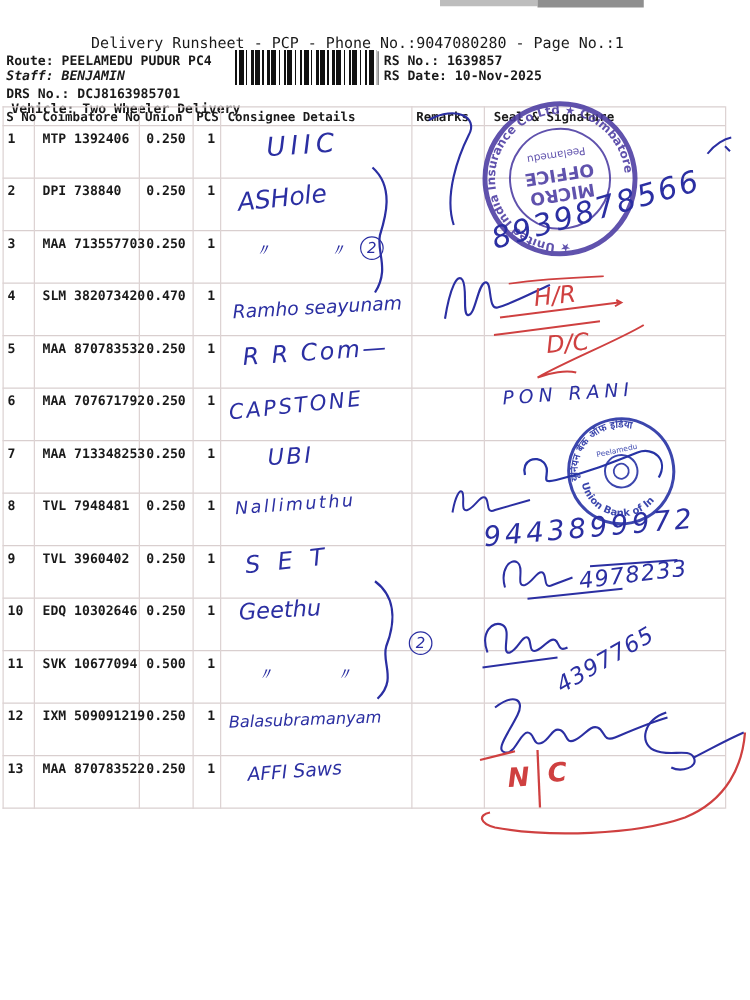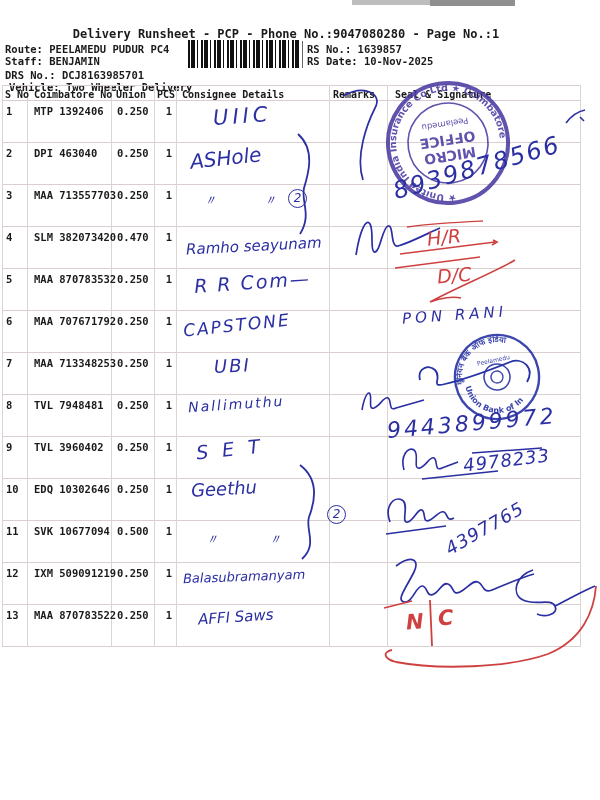--- a/index.html
+++ b/index.html
@@ -1,21 +1,21 @@
 <!DOCTYPE html>
 <html><head>
 <meta charset="utf-8">
 <style>
   html,body{margin:0;padding:0;background:#ffffff;}
   #page{position:relative;width:600px;height:800px;background:#fff;overflow:hidden;
         font-family:"DejaVu Sans Mono",monospace;color:#1a1a1a;}
   .abs{position:absolute;white-space:nowrap;}
   
   #title{top:10px;left:0;width:600px;text-align:center;font-size:12.5px;font-weight:bold;letter-spacing:.5px;}
-  #subtitle{top:27px;left:0;width:572px;text-align:center;font-size:12px;font-weight:bold;}
+  #subtitle{top:27px;left:0;width:572px;text-align:center;font-size:12px;font-weight:normal;}
   .meta{font-size:10.5px;font-weight:bold;}
   
   #barcode{top:40px;left:188px;width:113px;height:28px;
     background:repeating-linear-gradient(90deg,#111 0 2px,#fff 2px 3px,#111 3px 7px,#fff 7px 9px,#111 9px 10px,#fff 10px 13px);}
   
   .hline{position:absolute;left:2px;width:578px;height:1px;background:#d9cfcf;}
   .vline{position:absolute;top:85px;width:1px;height:562px;background:#ddd3d3;}
   .th{position:absolute;top:89px;font-size:10px;font-weight:bold;white-space:nowrap;}
   .row{position:absolute;left:0;width:580px;height:42px;}
   .cell{position:absolute;top:5px;font-size:10.5px;font-weight:bold;white-space:nowrap;}
@@ -37,21 +37,21 @@
 <body>
 
 <div id="page">
 
   <div class="artifact" style="left:352px;top:0;width:78px;height:5px;background:#bdbdbd;"></div>
   <div class="artifact" style="left:430px;top:0;width:85px;height:6px;background:#8f8f8f;"></div>
 
   <div class="abs" id="subtitle">Delivery Runsheet - PCP - Phone No.:9047080280 - Page No.:1</div>
 
   <div class="abs meta" style="left:5px;top:43px;">Route: PEELAMEDU PUDUR PC4</div>
-  <div class="abs meta" style="left:5px;top:55px;">Staff: BENJAMIN</div>
+  <div class="abs meta" style="left:5px;top:55px;font-style:italic;">Staff: BENJAMIN</div>
   <div class="abs meta" style="left:5px;top:69px;">DRS No.: DCJ8163985701</div>
   <div class="abs meta" style="left:9px;top:81px;">Vehicle: Two Wheeler Delivery</div>
 
   <div class="abs" id="barcode"></div>
   <div class="abs" style="left:302px;top:41px;width:1px;height:27px;background:#666;"></div>
 
   <div class="abs meta" style="left:307px;top:43px;">RS No.: 1639857</div>
   <div class="abs meta" style="left:307px;top:55px;">RS Date: 10-Nov-2025</div>
 
   <div class="hline" style="top:85px;"></div>
@@ -87,21 +87,21 @@
   <div class="th" style="left:395px;text-align:center;">Seal &amp; Signature</div>
 
   <div class="row" style="top:100px;">
     <span class="cell c-sno">1</span>
     <span class="cell c-cons">MTP 1392406</span>
     <span class="cell c-wt">0.250</span>
     <span class="cell c-pcs">1</span>
   </div>
   <div class="row" style="top:142px;">
     <span class="cell c-sno">2</span>
-    <span class="cell c-cons">DPI 463040</span>
+    <span class="cell c-cons">DPI 738840</span>
     <span class="cell c-wt">0.250</span>
     <span class="cell c-pcs">1</span>
   </div>
   <div class="row" style="top:184px;">
     <span class="cell c-sno">3</span>
     <span class="cell c-cons">MAA 713557703</span>
     <span class="cell c-wt">0.250</span>
     <span class="cell c-pcs">1</span>
   </div>
   <div class="row" style="top:226px;">

